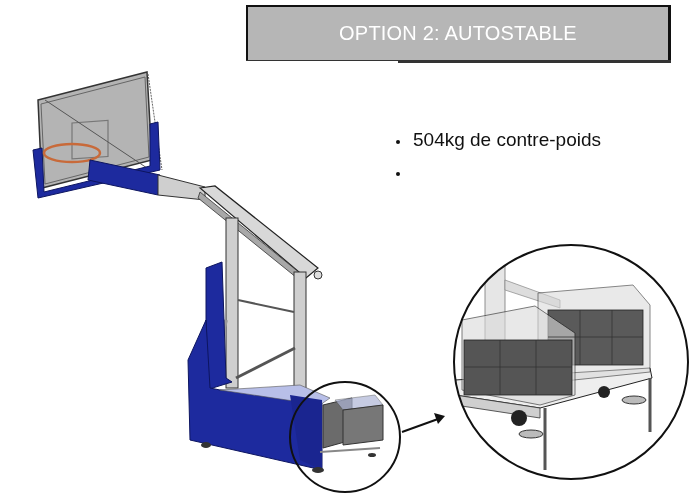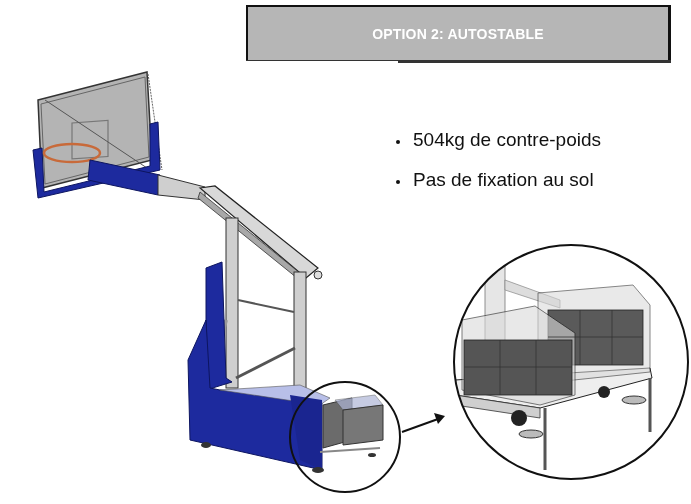--- a/index.html
+++ b/index.html
@@ -5,21 +5,21 @@
     html, body { margin: 0; padding: 0; background: #ffffff; }
     body { width: 691px; height: 504px; position: relative; overflow: hidden;
            font-family: "Liberation Sans", sans-serif; }
     .header-box {
       position: absolute; left: 246px; top: 5px; width: 425px; height: 55px;
       background: #b6b6b6;
       border-top: 2px solid #111; border-left: 2px solid #111; border-right: 3px solid #111;
       box-sizing: border-box;
       display: flex; align-items: center; justify-content: center;
     }
-    .header-title { color: #ffffff; font-weight: bold; font-size: 14px; letter-spacing: 0.2px; }
+    .header-title { color: #ffffff; font-weight: normal; font-size: 20px; letter-spacing: 0.2px; }
     .header-bottom-thin { position: absolute; left: 246px; top: 60px; width: 153px; height: 1px; background: #333; }
     .header-bottom-thick { position: absolute; left: 398px; top: 60px; width: 273px; height: 3px; background: #333; }
     .bullets { position: absolute; left: 396px; top: 112px; margin: 0; padding: 0; list-style: none; }
     .bullets li { font-size: 19px; line-height: 24px; color: #111; display: flex; align-items: center; margin-top: 16px; }
     .bullet-dot { display: inline-block; width: 4px; height: 4px; background: #111; border-radius: 50%; margin-right: 13px; margin-top: 4px; }
     svg.illus { position: absolute; left: 0; top: 0; }
   </style>
 </head>
 <body>
 
@@ -29,21 +29,20 @@
 <div class="header-bottom-thin"></div>
 <div class="header-bottom-thick"></div>
 
 <ul class="bullets">
   <li>
     <span class="bullet-dot"></span>
     <span>504kg de contre-poids</span>
   </li>
   <li>
     <span class="bullet-dot"></span>
-    <span>Pas de fixation au sol</span>
   </li>
 </ul>
 
 <svg class="illus" width="691" height="504" viewBox="0 0 691 504">
 
   <g>
     <polygon points="38,100 147,72 152,160 42,188" fill="#b4b4b4" stroke="#333" stroke-width="1.5"></polygon>
     <polygon points="41,104 145,77 149,157 45,184" fill="none" stroke="#666" stroke-width="1"></polygon>
     <rect x="72" y="128" width="36" height="36" fill="none" stroke="#777" stroke-width="1.2" transform="skewY(-4)"></rect>
     <line x1="45" y1="100" x2="150" y2="170" stroke="#555" stroke-width="1"></line>

